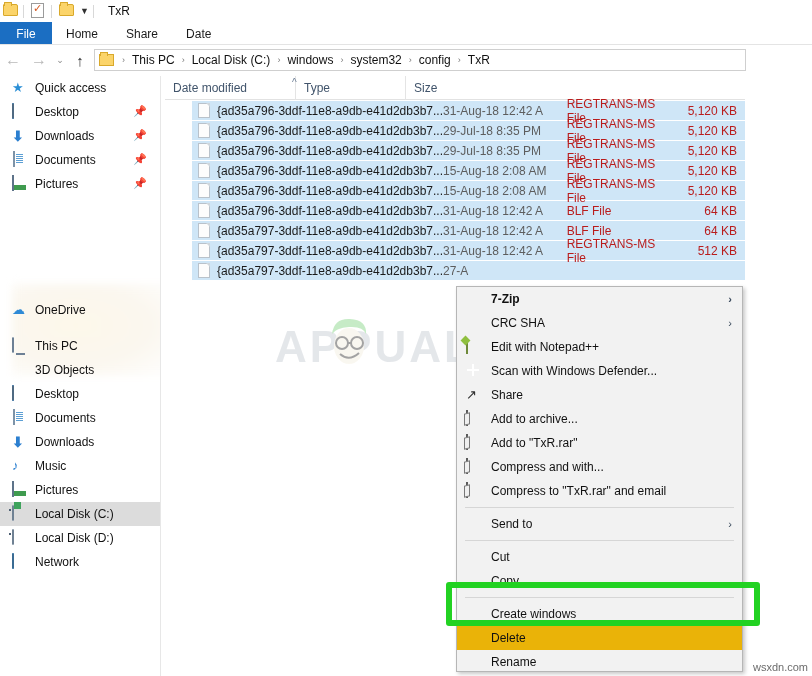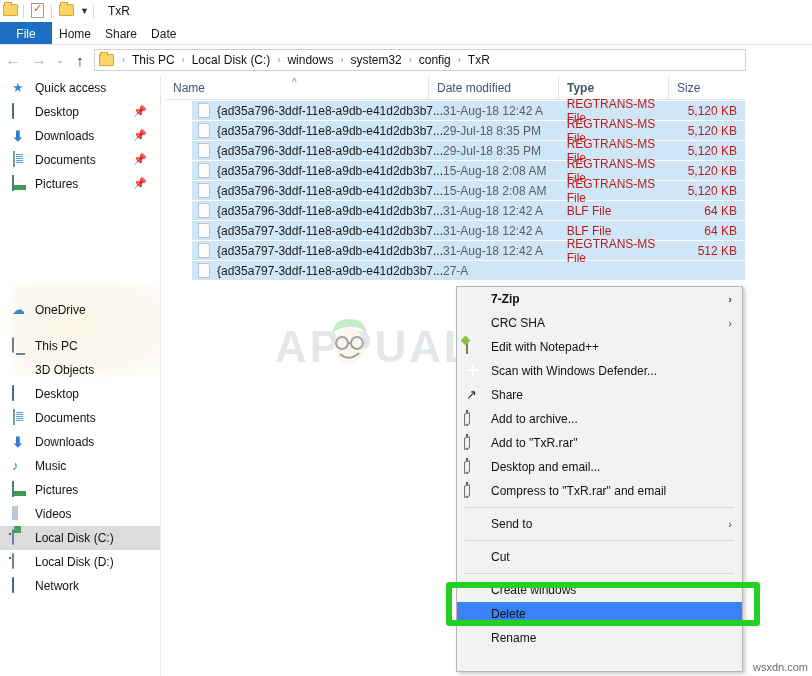--- a/index.html
+++ b/index.html
@@ -43,21 +43,21 @@
   .qat-drop { font-size: 9px; color: #303030; margin-left: 5px; line-height: 1; }
   #title-text { margin-left: 10px; font-size: 12px; color: #111; }
 
   
   #ribbon {
     position: absolute; left: 0; top: 22px; width: 812px; height: 23px;
     background: #ffffff; display: flex; align-items: stretch;
   }
   .tab {
     display: flex; align-items: center; justify-content: center;
-    padding: 0 7px; font-size: 12px; color: #1b1b1b; cursor: default;
+    padding: 0 14px; font-size: 12px; color: #1b1b1b; cursor: default;
   }
   .tab.file { background: #1b6ec2; color: #ffffff; min-width: 52px; }
   #ribbon-underline {
     position: absolute; left: 0; top: 44px; width: 812px; height: 1px;
     background: #e4e4e4;
   }
 
   
   #addressbar {
     position: absolute; left: 0; top: 46px; width: 812px; height: 28px;
@@ -91,21 +91,21 @@
     background: #ffffff; display: flex; align-items: center;
     border-bottom: 1px solid #e2e2e2;
   }
   .ch {
     font-size: 12px; color: #41546b; height: 24px; line-height: 24px;
     padding-left: 8px; position: relative;
   }
   .ch + .ch { border-left: 1px solid #e4e4e4; }
   .ch.name { width: 263px; }
   .ch.date { width: 130px; }
-  .ch.type { width: 110px; font-weight: bold; }
+  .ch.type { width: 110px; }
   .ch.size { width: 77px; }
   #sort-caret {
     position: absolute; left: 292px; top: 76px; font-size: 10px; color: #6b7d94;
     line-height: 14px;
   }
 
   
   #sidebar {
     position: absolute; left: 0; top: 76px; width: 160px; height: 600px;
     background: #ffffff; overflow: hidden;
@@ -236,21 +236,21 @@
   #ctxmenu {
     position: absolute; left: 456px; top: 286px; width: 287px; height: 386px;
     background: #f2f2f2; border: 1px solid #b6b6b6;
     box-shadow: 2px 2px 4px rgba(0,0,0,0.22);
   }
   .mi {
     height: 24px; display: flex; align-items: center; position: relative;
     font-size: 12px; color: #111; padding-left: 34px;
   }
   .mi.bold { font-weight: bold; }
-  .mi.hl { background: #3b82f6; }
+  .mi.hl { background: #eab308; }
   .mi-arrow {
     position: absolute; right: 10px; top: 0; height: 24px; line-height: 24px;
     font-size: 11px; color: #3a4a5c;
   }
   .mi-ico { position: absolute; left: 9px; top: 4px; width: 16px; height: 16px; }
   .msep { height: 1px; background: #d6d6d6; margin: 4px 8px 4px 8px; }
 
   .ic-npp {
     width: 14px; height: 14px; background: #f3f7d8; border: 1px solid #6f8a3a;
     position: relative;
@@ -401,45 +401,40 @@
   <div class="nav-item lvl1">
     <span class="nav-ico ico-music">♪</span>
     <span class="nav-label">Music</span>
   </div>
 
   <div class="nav-item lvl1">
     <span class="nav-ico"><span class="ico-pic"></span></span>
     <span class="nav-label">Pictures</span>
   </div>
 
-  <div class="nav-item lvl1">
-    <span class="nav-ico"><span class="ico-video"></span></span>
-    <span class="nav-label">Videos</span>
-  </div>
 
   <div class="nav-item lvl1 selected">
     <span class="nav-ico"><span class="ico-drive win"></span></span>
     <span class="nav-label">Local Disk (C:)</span>
   </div>
 
   <div class="nav-item lvl1">
     <span class="nav-ico"><span class="ico-drive"></span></span>
     <span class="nav-label">Local Disk (D:)</span>
   </div>
 
   <div class="nav-item" style="margin-top:0">
     <span class="nav-ico"><span class="ico-network"></span></span>
     <span class="nav-label">Network</span>
   </div>
 
 </div>
 <div id="sidebar-divider"></div>
 
 <div id="colheads">
-  <div class="ch name">Name</div>
   <div class="ch date">Date modified</div>
   <div class="ch type">Type</div>
   <div class="ch size">Size</div>
 </div>
 <div id="sort-caret">^</div>
 
 <div id="filelist">
 
   <div class="frow">
     <div class="c-name">
@@ -578,41 +573,44 @@
     <span>Add to archive...</span>
   </div>
 
   <div class="mi">
     <span class="mi-ico"><span class="ic-rar"></span></span>
     <span>Add to "TxR.rar"</span>
   </div>
 
   <div class="mi">
     <span class="mi-ico"><span class="ic-rar"></span></span>
-    <span>Desktop and email...</span>
+    <span>Compress and with...</span>
   </div>
 
   <div class="mi">
     <span class="mi-ico"><span class="ic-rar"></span></span>
     <span>Compress to "TxR.rar" and email</span>
   </div>
 
   <div class="msep"></div>
 
   <div class="mi">
     <span>Send to</span>
     <span class="mi-arrow">›</span>
   </div>
 
   <div class="msep"></div>
 
   <div class="mi">
     <span>Cut</span>
   </div>
 
+  <div class="mi">
+    <span>Copy</span>
+  </div>
 
   <div class="msep"></div>
 
   <div class="mi">
     <span>Create windows</span>
   </div>
 
   <div class="mi hl">
     <span>Delete</span>
   </div>

